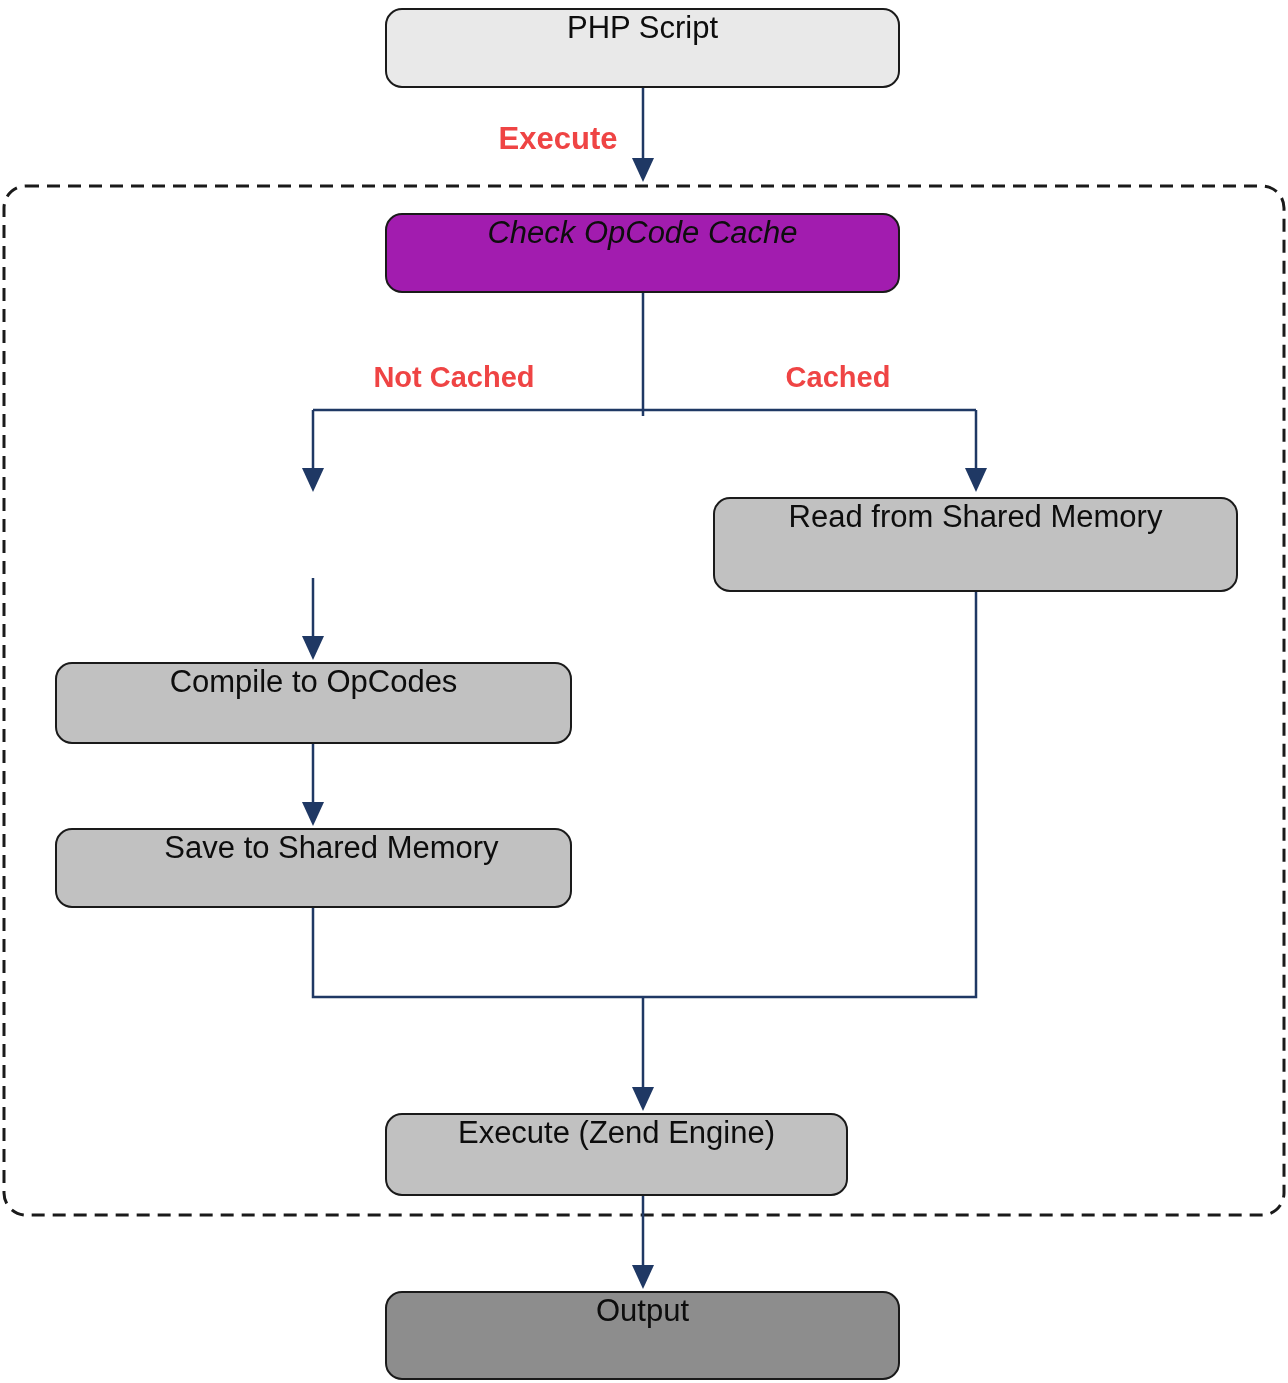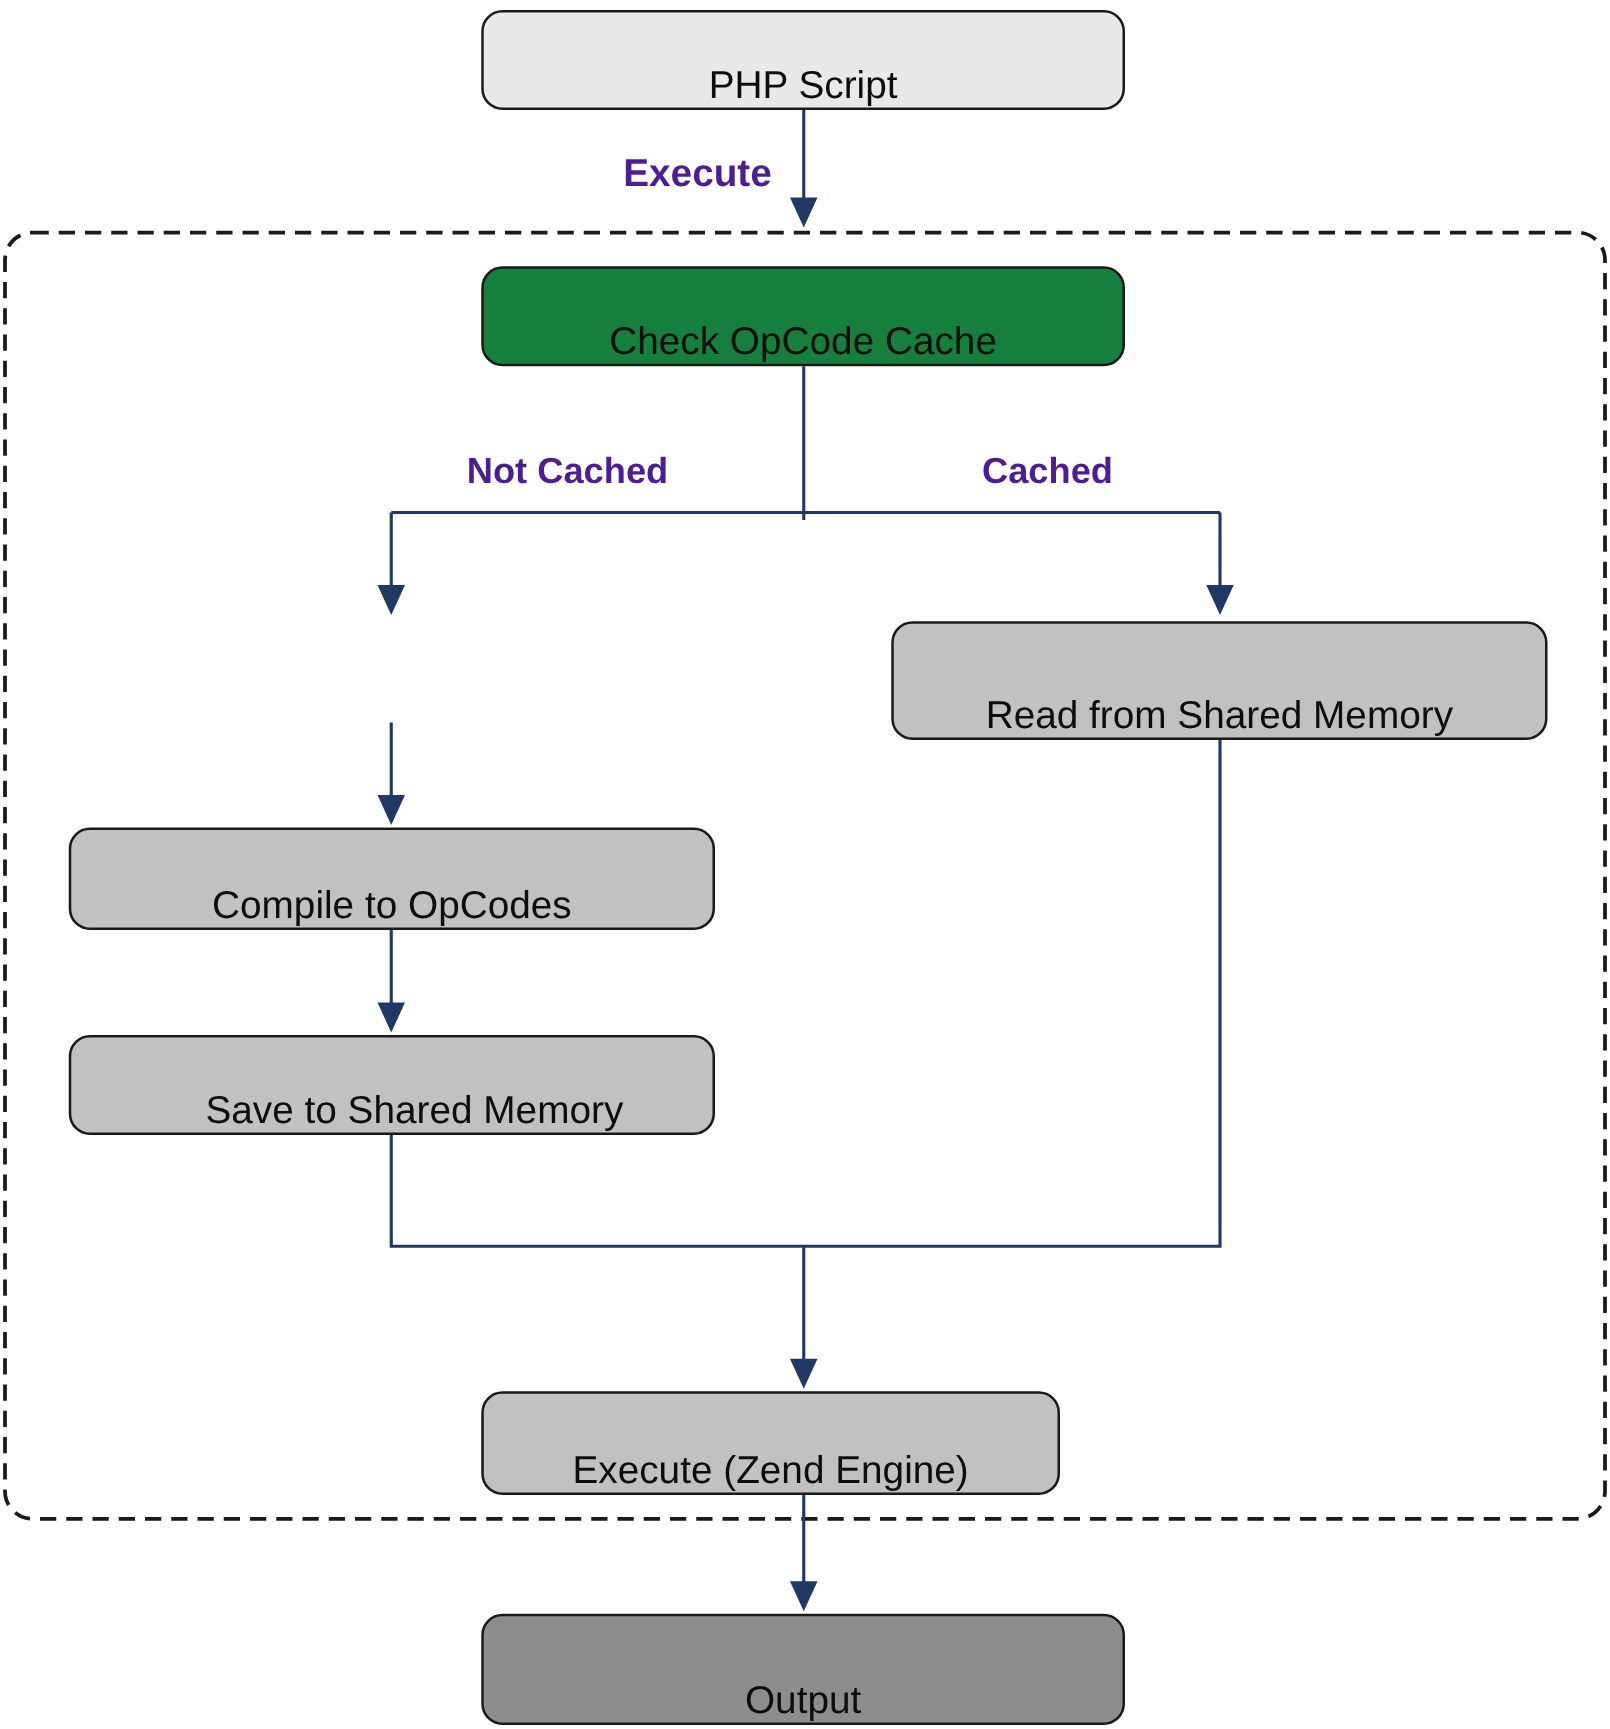--- a/index.html
+++ b/index.html
@@ -21,33 +21,33 @@
     top: 0;
     z-index: 1;
   }
   .node {
     position: absolute;
     z-index: 2;
     box-sizing: border-box;
     border: 2.5px solid #1a1a1a;
     border-radius: 17px;
     display: flex;
-    align-items: flex-end;
+    align-items: flex-start;
     justify-content: center;
     font-size: 31px;
     color: #0d0d0d;
     text-align: center;
     white-space: nowrap;
   }
   .edge-label {
     position: absolute;
     z-index: 2;
     transform: translateX(-50%);
     font-weight: bold;
-    color: #4c1d95;
+    color: #ef4444;
     white-space: nowrap;
   }
   
   #n-php      { left: 385px; top: 8px;    width: 515px; height: 80px; }
   #n-check    { left: 385px; top: 213px;  width: 515px; height: 80px; }
   #n-parse    { left: 55px;  top: 497px;  width: 517px; height: 81px; }
   #n-read     { left: 713px; top: 497px;  width: 525px; height: 95px; }
   #n-compile  { left: 55px;  top: 662px;  width: 517px; height: 82px; }
   #n-save     { left: 55px;  top: 828px;  width: 517px; height: 80px; }
   #n-execute  { left: 385px; top: 1113px; width: 463px; height: 83px; }
@@ -83,21 +83,21 @@
       <polygon points="302,802 324,802 313,826"></polygon>
       <polygon points="632,1087 654,1087 643,1111"></polygon>
       <polygon points="632,1265 654,1265 643,1289"></polygon>
     </g>
   </svg>
 
   <div class="node" id="n-php" style="background-color: rgb(233, 233, 233); border-color: rgb(26, 26, 26);">
     <span>PHP Script</span>
   </div>
 
-  <div class="node" id="n-check" style="background-color: #15803d; border-color: rgb(26, 26, 26);">
+  <div class="node" id="n-check" style="background-color: #a21caf; border-color: rgb(26, 26, 26); font-style: italic;">
     <span>Check OpCode Cache</span>
   </div>
 
 
   <div class="node" id="n-read" style="background-color: rgb(193, 193, 193); border-color: rgb(26, 26, 26);">
     <span>Read from Shared Memory</span>
   </div>
 
   <div class="node" id="n-compile" style="background-color: rgb(193, 193, 193); border-color: rgb(26, 26, 26);">
     <span>Compile to OpCodes</span>

